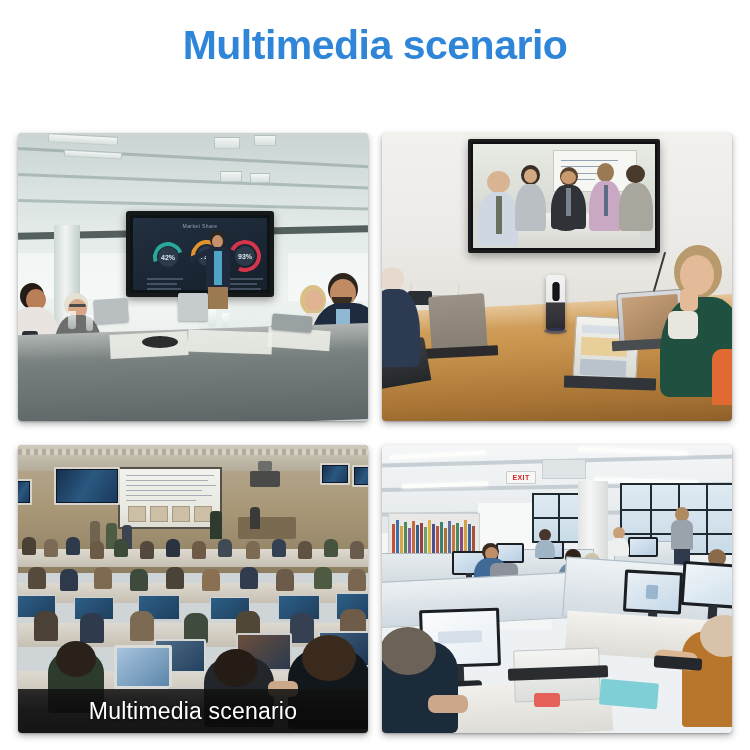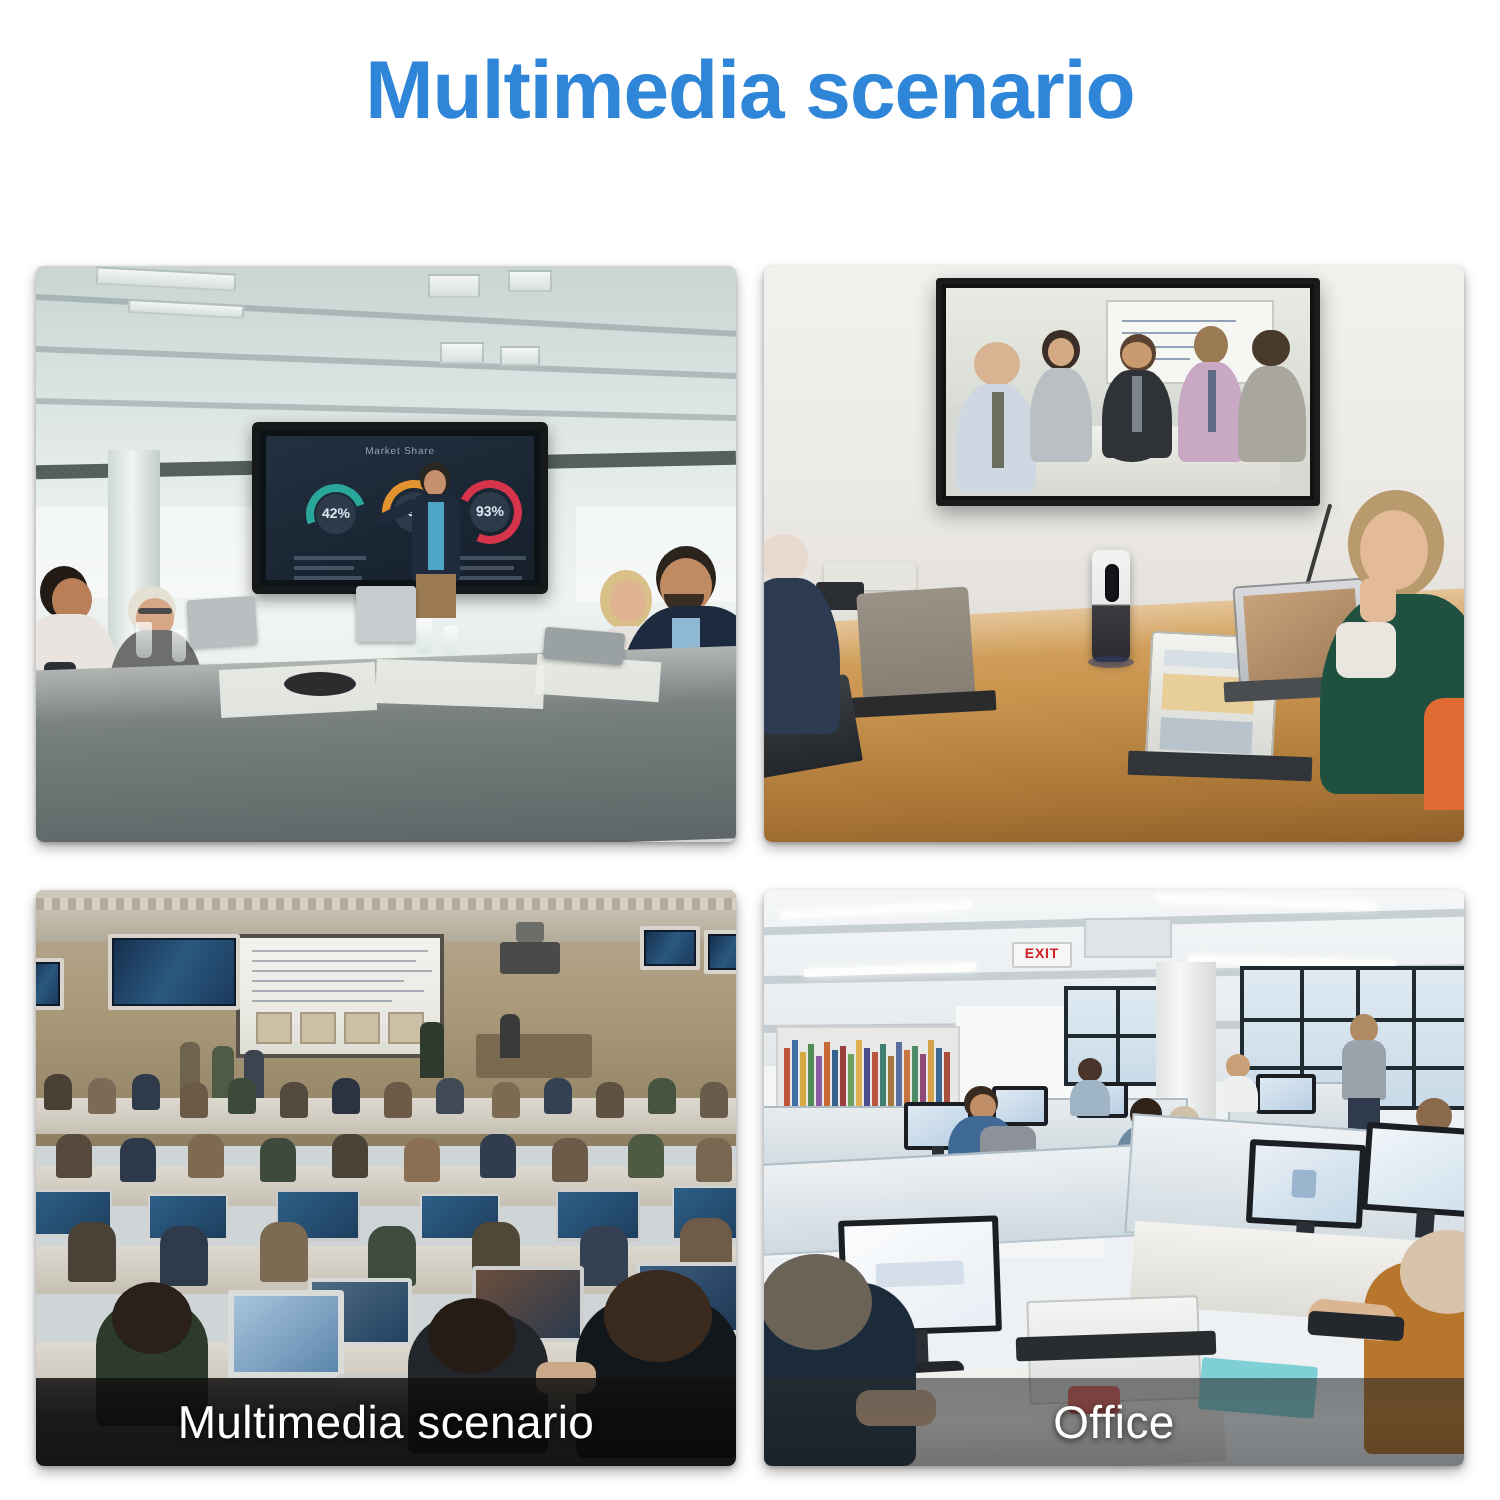--- a/index.html
+++ b/index.html
@@ -661,19 +661,16 @@
 
         <div class="bx" style="left:300px;top:186px;width:70px;height:96px;background:#b8762c;border-radius:24px 24px 4px 4px;"></div>
         <div class="head" style="left:318px;top:170px;width:48px;height:42px;background:#d8c3aa;"></div>
         <div class="bx" style="left:272px;top:206px;width:44px;height:18px;background:#dbb692;border-radius:8px;transform:rotate(6deg);"></div>
         <div class="bx" style="left:272px;top:212px;width:48px;height:12px;background:#24282c;border-radius:3px;transform:rotate(4deg);"></div>
 
         <div class="bx" style="left:218px;top:236px;width:58px;height:26px;background:#7fd0d6;border-radius:2px;transform:rotate(5deg);"></div>
         <div class="bx" style="left:152px;top:248px;width:26px;height:14px;background:#e4625a;border-radius:3px;"></div>
       </div>
 
-      <div class="caption-band band-soft">
-        <span>Office</span>
-      </div>
     </div>
 
   </div>
 </div>
 
 </body></html>

